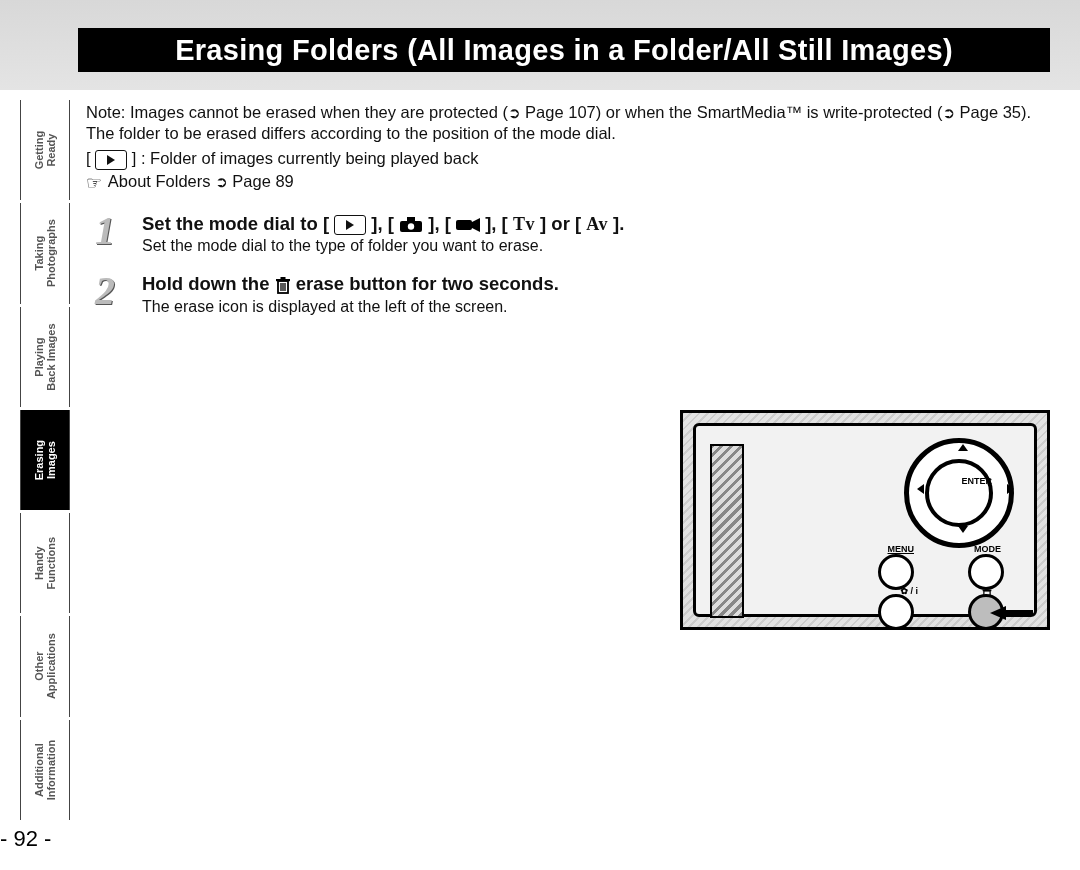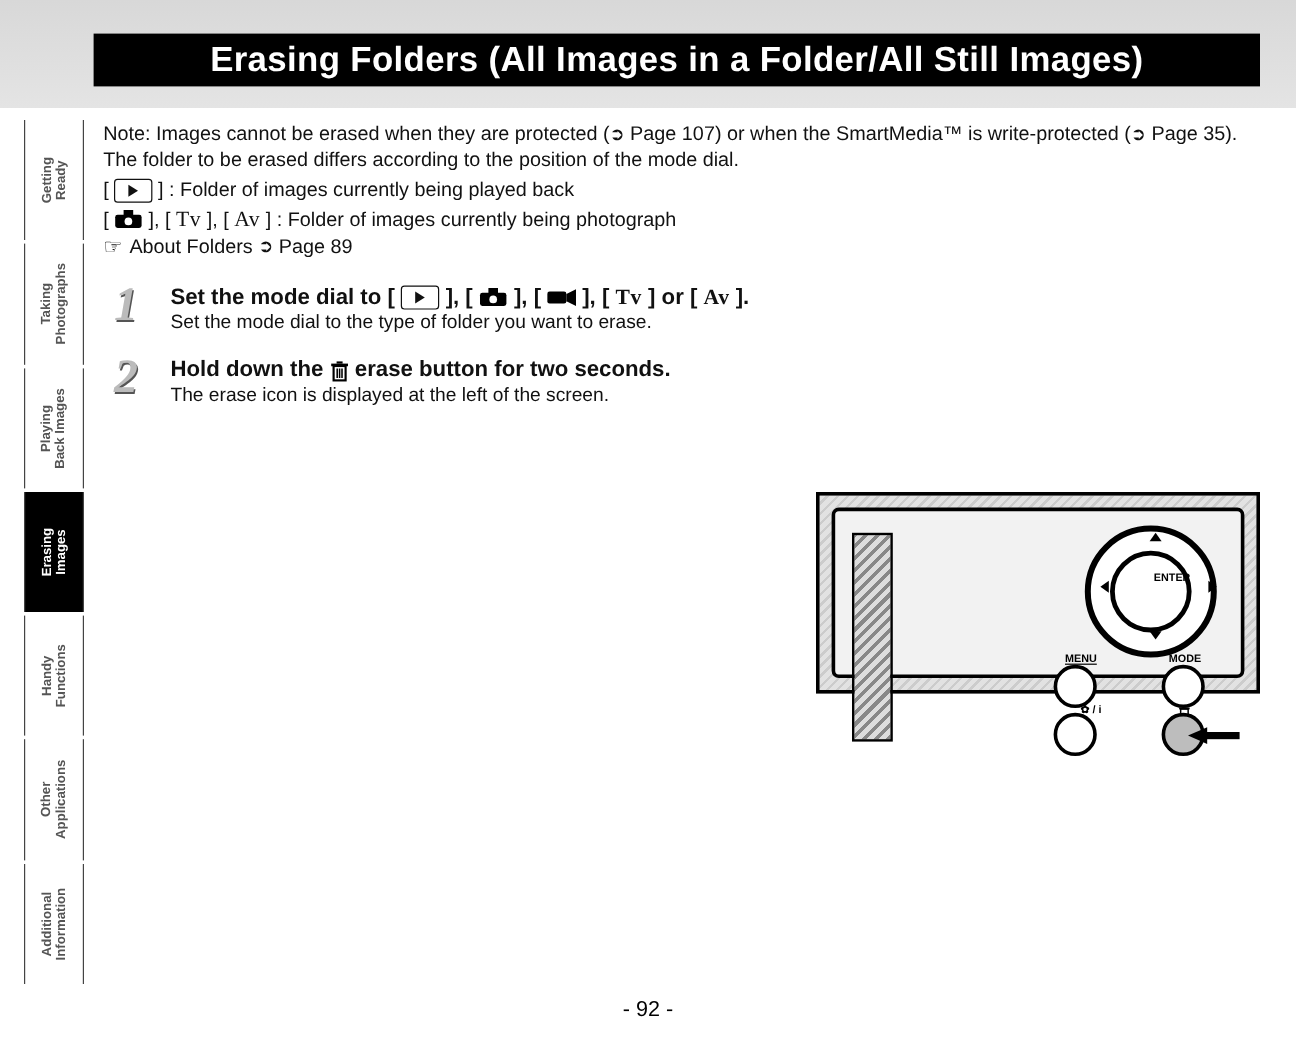--- a/index.html
+++ b/index.html
@@ -93,21 +93,21 @@
   }
   .play-tri {
     width:0;height:0;border-left:8px solid #111;border-top:5px solid transparent;border-bottom:5px solid transparent;
   }
   .movie-svg, .cam-svg { width:24px; height:16px; }
   .tv, .av { font-family:'Times New Roman',serif; font-size:18px; letter-spacing:.5px;}
   .hand { font-size:18px; display:inline-block; vertical-align:middle; margin-right:2px;}
   .curve { display:inline-block; transform:rotate(0deg); font-size:15px; vertical-align:baseline;}
   .trash { display:inline-block; vertical-align:middle; }
   .illus {
-    position:absolute; right:30px; top:410px; width:370px; height:168px;
+    position:absolute; right:30px; top:410px; width:370px; height:220px;
     border:3px solid #000; box-sizing:border-box;
     background:
       repeating-linear-gradient(-45deg,#ccc 0 2px,#e2e2e2 2px 6px);
   }
   .cam-body{
     position:absolute; left:10px; top:10px; right:10px; bottom:10px;
     border:3px solid #000; border-radius:6px;
     background:#f2f2f2;
   }
   .big-dial{
@@ -149,21 +149,21 @@
   .pointer::after{
     content:""; position:absolute; left:15px; top:6px; width:28px;height:6px;background:#000;
   }
   .grip{
     position:absolute; left:14px; top:18px; width:30px; height:170px;
     background:
       repeating-linear-gradient(-45deg,#888 0 3px,#ddd 3px 7px);
     border:2px solid #000;
   }
   .page-num{
-    position:absolute; left:0; right:0; bottom:18px; text-align:center; font-size:18px;
+    position:absolute; left:0; right:0; bottom:18px; font-size:22px;
   }
   svg{vertical-align:middle;}
 </style>
 </head>
 <body>
 
 <div class="header-bg"></div>
 <div class="title-bar">
   <div class="title-text">Erasing Folders (All Images in a Folder/All Still Images)</div>
 </div>
@@ -198,29 +198,20 @@
     <span class="note-ref">Page 107</span><span>) or when the SmartMedia™ is write-protected (</span><span class="curve">➲</span>
     <span class="note-ref">Page 35</span><span>).</span>
   </div>
   <div class="para">The folder to be erased differs according to the position of the mode dial.</div>
 
   <div class="mode-list">
     <div>
       [ <span class="icon boxed">
           <span class="play-tri"></span>
         </span> ]<span> : Folder of images currently being played back</span>
-    </div>
-    <div>
-      [ <span class="icon">
-        <svg class="cam-svg" viewBox="0 0 24 16">
-            <rect x="1" y="4" width="22" height="11" rx="2" fill="#000"></rect>
-            <rect x="8" y="0" width="8" height="5" fill="#000"></rect>
-            <circle cx="12" cy="9.5" r="3.2" fill="#fff"></circle>
-          </svg>
-      </span> ], [ <span class="tv">Tv</span> ], [ <span class="av">Av</span> ]<span> : Folder of images currently being photograph</span>
     </div>
     <div>
       <span class="hand">☞</span><span> About Folders </span><span class="curve">➲</span>
       <span>Page 89</span>
     </div>
   </div>
 
   <div class="step">
     <div class="step-num">1</div>
     <div class="step-body">

